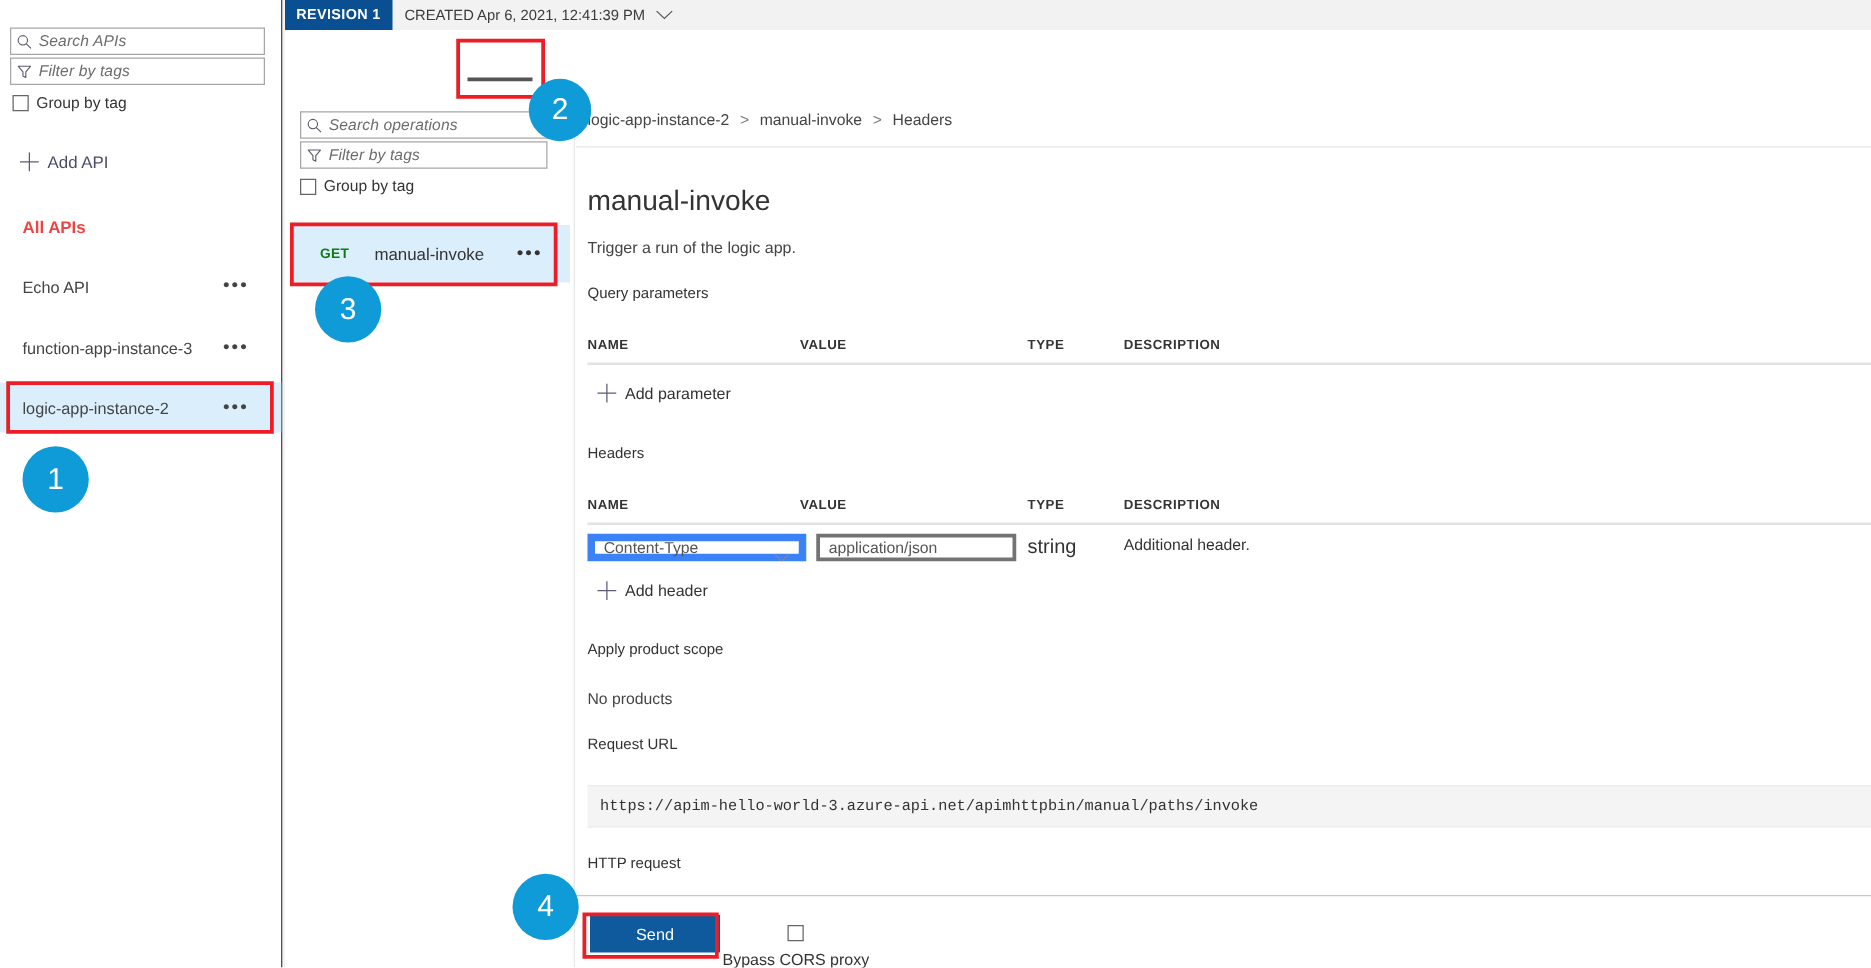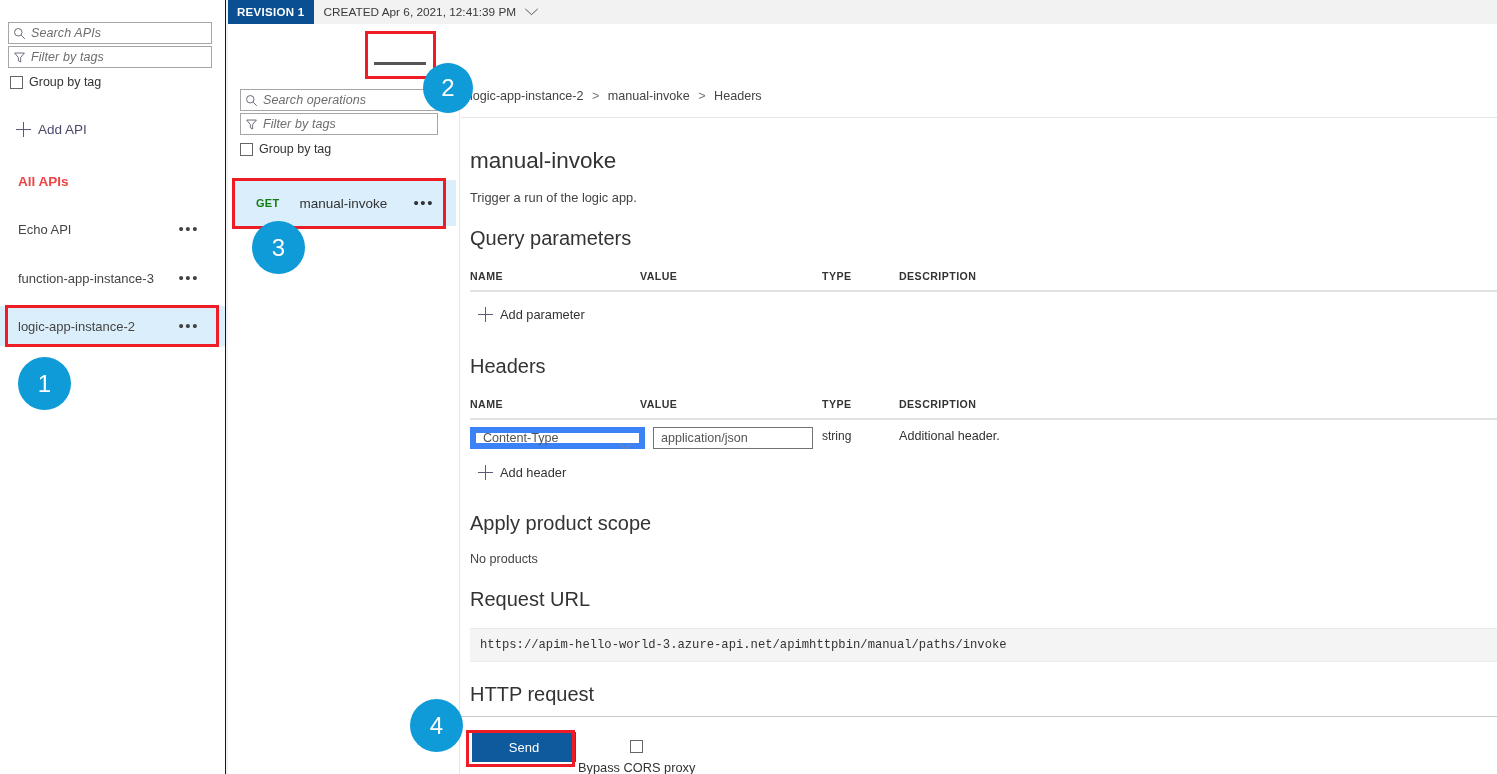--- a/index.html
+++ b/index.html
@@ -154,21 +154,21 @@
     position: absolute; left: 9px; top: 68px;
     font-size: 22.5px; font-weight: normal; color: #333;
   }
   .op-desc {
     position: absolute; left: 9px; top: 110px;
     font-size: 12.8px; color: #444;
   }
 
   .sect-h {
     position: absolute; left: 9px;
-    font-size: 20px; font-weight: normal; color: #333;
+    font-size: 12px; font-weight: normal; color: #333;
   }
   .tbl-head {
     position: absolute; left: 9px; width: 1027px; height: 22px;
     font-size: 10.6px; font-weight: bold; color: #333;
     letter-spacing: .45px; border-bottom: 2px solid #e2e2e2;
   }
   .tbl-head span { position: absolute; top: 0; }
   .c-name  { left: 0px; }
   .c-value { left: 170px; }
   .c-type  { left: 352px; }
@@ -185,26 +185,26 @@
     position: absolute; left: 0; top: 0; width: 175px; height: 22px;
     border: 6px solid #3b82f6; background: #fff;
     display: flex; align-items: center; font-size: 12.6px; color: #555;
     padding-left: 7px;
   }
   .sel-box .caret {
     position: absolute; right: 7px; top: 6px;
   }
   .val-box {
     position: absolute; left: 183px; top: 0; width: 160px; height: 22px;
-    border: 1px solid #737373; background: #fff;
+    border: 3px solid #737373; background: #fff;
     display: flex; align-items: center; font-size: 12.6px; color: #555;
     padding-left: 7px;
   }
   .type-cell {
-    position: absolute; left: 352px; top: 2px; font-size: 12px; color: #333;
+    position: absolute; left: 352px; top: 2px; font-size: 16px; color: #333;
   }
   .desc-cell {
     position: absolute; left: 429px; top: 2px; font-size: 12.6px; color: #333;
   }
 
   .plain-txt {
     position: absolute; left: 9px; font-size: 12.6px; color: #444;
   }
 
   .url-box {

